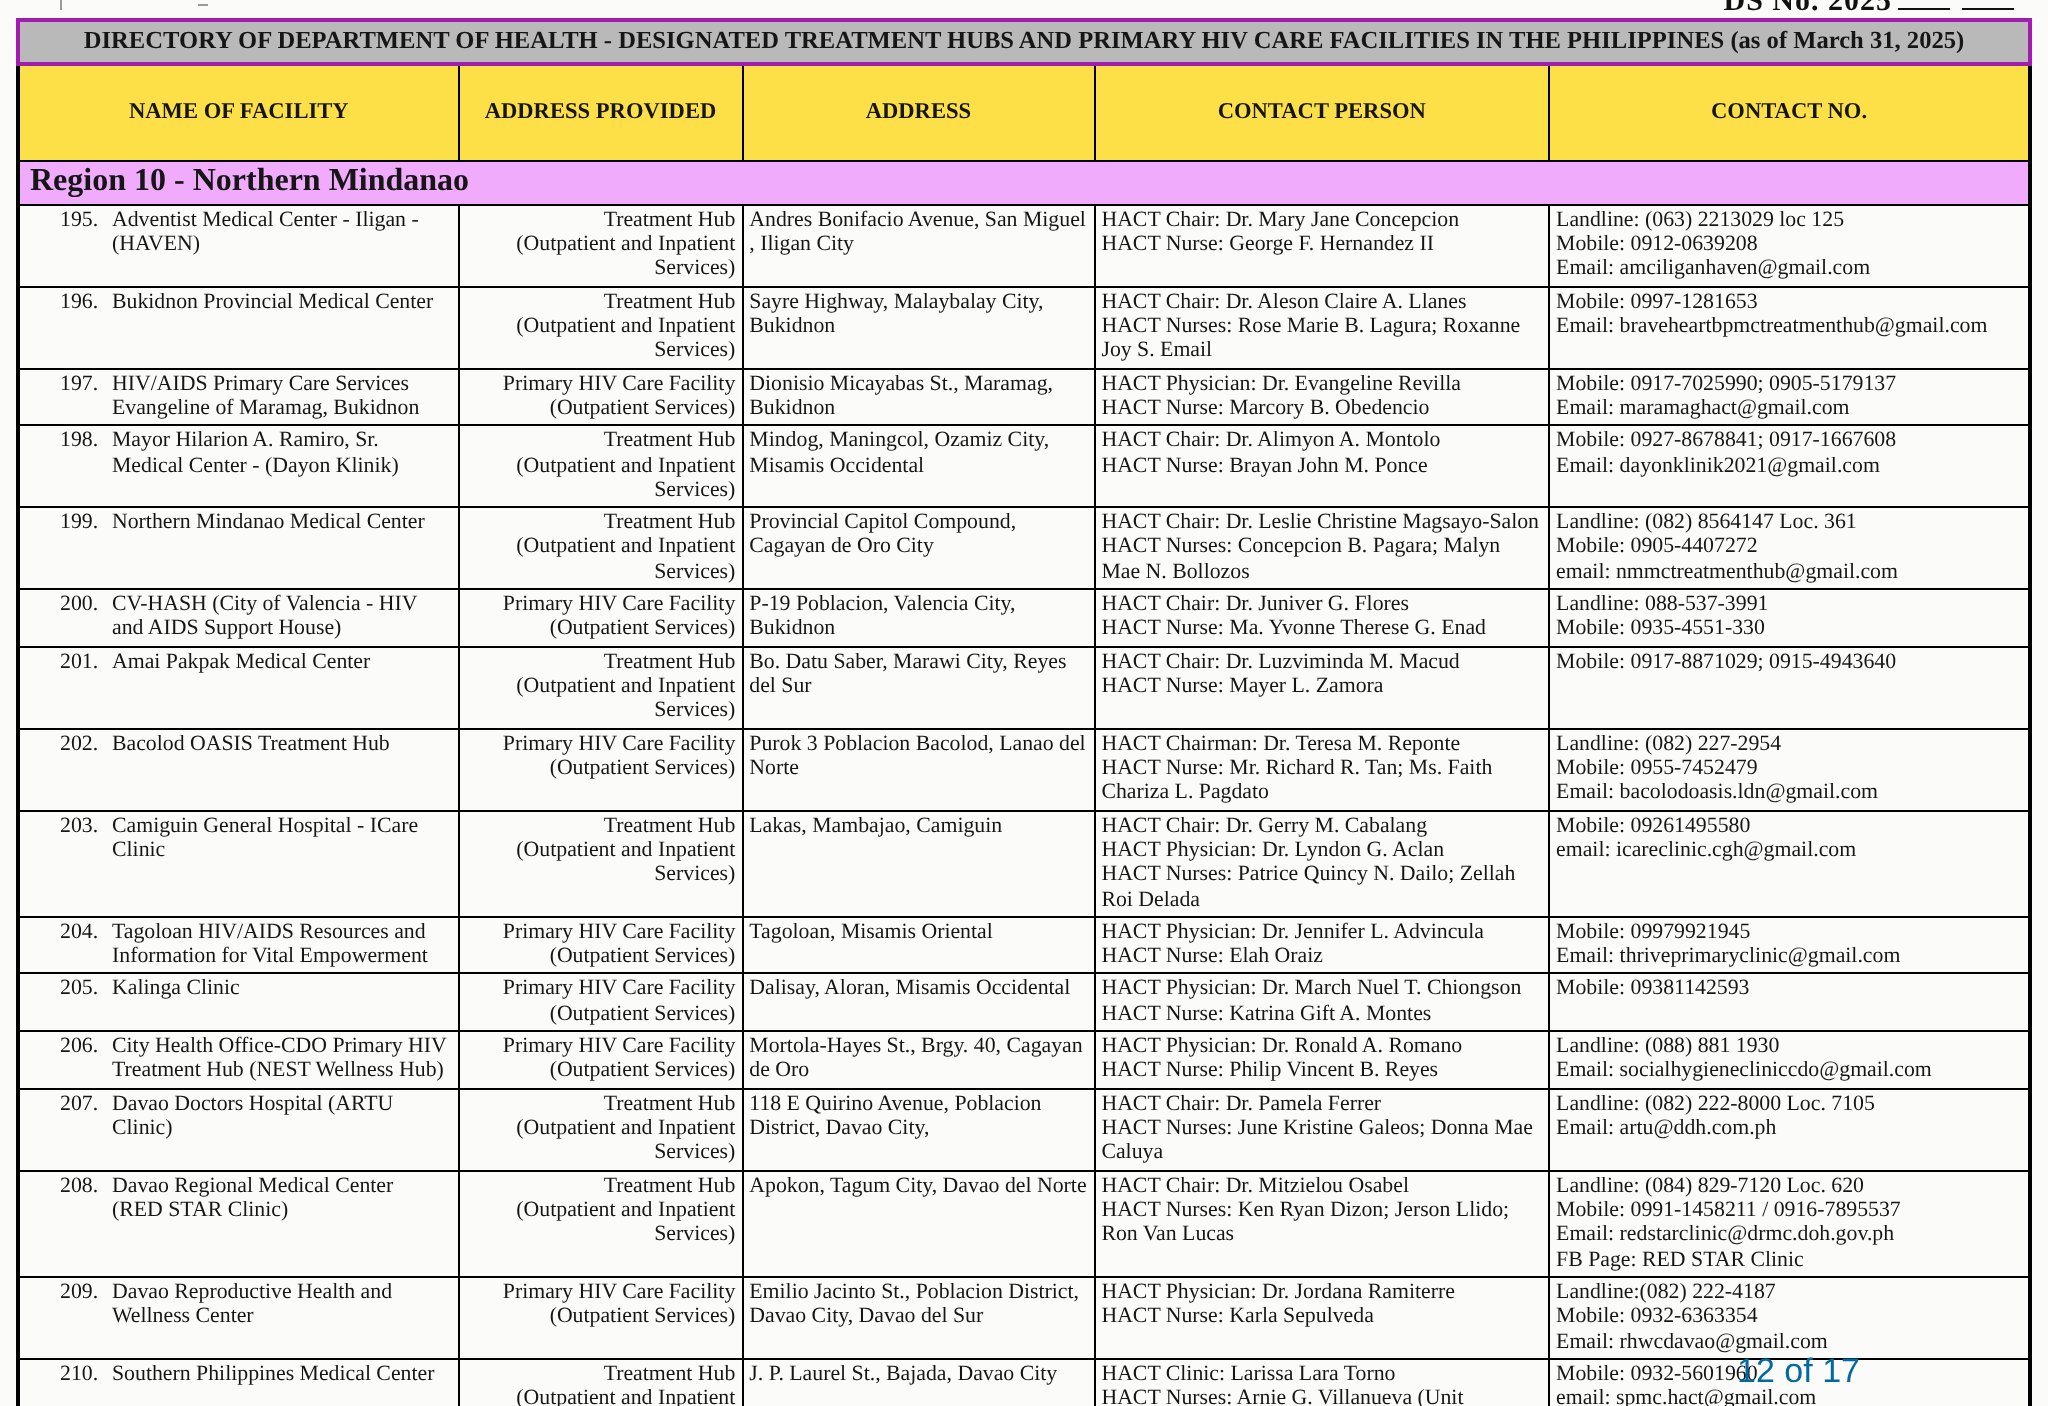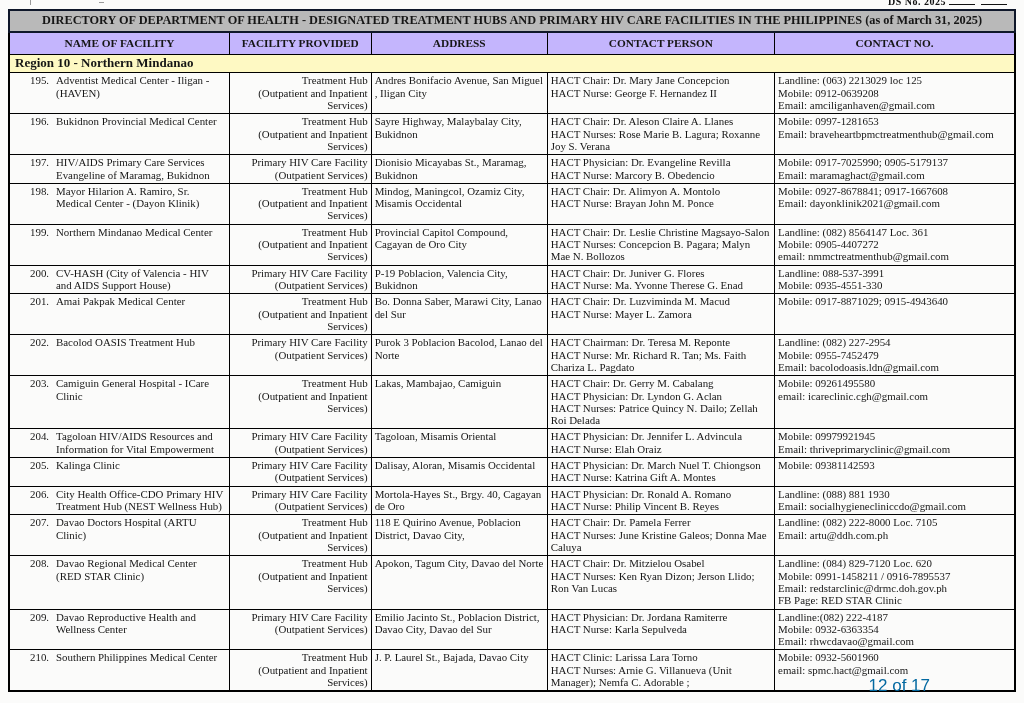--- a/index.html
+++ b/index.html
@@ -6,21 +6,21 @@
   html,body { width: 1024px; height: 703px; overflow: hidden; }
   body {
     background: #fbfbfa;
     font-family: "Liberation Serif", serif;
     color: #161616;
     position: relative;
   }
   .sheet { position: absolute; inset: 0; }
   .corner-note {
     position: absolute; top: 0; right: 14px; height: 8px; overflow: hidden;
-    font-weight: bold; font-size: 10px; color: #111; letter-spacing: .5px;
+    font-weight: bold; font-size: 15px; color: #111; letter-spacing: .5px;
   }
   .corner-note .clip { position: relative; top: -7px; }
   .corner-note .blank { display:inline-block; width: 26px; border-bottom: 1.5px solid #111; height: 12px; margin: 0 3px; }
   .reg-mark { position: absolute; background: #9a9a9a; }
   .reg-mark.m1 { left: 30px; top: 0; width: 1px; height: 5px; }
   .reg-mark.m2 { left: 99px; top: 2px; width: 5px; height: 1px; }
 
   table.directory {
     width: 1008px; margin: 9px auto 0;
     border-collapse: collapse; table-layout: fixed;
@@ -34,32 +34,32 @@
 
   th, td {
     border: 1px solid #000;
     vertical-align: top;
     font-size: 10.9px;
     line-height: 1.13;
     padding: 1px 3px 2px 3px;
   }
   tr.title-row th {
     background: #b9b9b9;
-    border: 2px solid #0f172a;
+    border: 2px solid #a21caf;
     text-align: center; font-weight: bold;
     font-size: 12.3px; padding: 3px 2px;
   }
   tr.header-row th {
-    background: #c4b5fd;
+    background: #fde047;
     text-align: center; font-weight: bold;
-    font-size: 11.3px; padding: 4px 2px;
+    font-size: 11.3px; padding: 17px 2px;
   }
   td.region-cell {
-    background: #fef9c3;
-    font-weight: bold; font-size: 13px;
+    background: #f0abfc;
+    font-weight: bold; font-size: 16px;
     padding: 1px 5px 2px 5px;
   }
   td.name-cell { padding-left: 20px; }
   .row-no { display: inline-block; width: 26px; vertical-align: top; }
   .nm { display: inline-block; width: calc(100% - 28px); vertical-align: top; }
   td.service-cell { text-align: right; }
   td.person-cell div, td.contactno-cell div, td.service-cell div { margin: 0; }
   .page-number {
     position: absolute; right: 94px; bottom: 7px;
     font-size: 17px; color: #0369a1;
@@ -84,21 +84,21 @@
         <col class="c-address">
         <col class="c-person">
         <col class="c-contact">
     </colgroup>
     <thead>
       <tr class="title-row">
         <th colspan="5">DIRECTORY OF DEPARTMENT OF HEALTH - DESIGNATED TREATMENT HUBS AND PRIMARY HIV CARE FACILITIES IN THE PHILIPPINES (as of March 31, 2025)</th>
       </tr>
       <tr class="header-row" id="header-row">
           <th>NAME OF FACILITY</th>
-          <th>FACILITY PROVIDED</th>
+          <th>ADDRESS PROVIDED</th>
           <th>ADDRESS</th>
           <th>CONTACT PERSON</th>
           <th>CONTACT NO.</th>
         </tr>
     </thead>
     <tbody id="table-body">
         <tr>
           <td colspan="5" class="region-cell">Region 10 - Northern Mindanao</td>
         </tr>
         <tr>
@@ -120,21 +120,21 @@
         </tr>
         <tr>
           <td class="name-cell"><span class="row-no">196.</span><span class="nm">Bukidnon Provincial Medical Center</span></td>
           <td class="service-cell">
             <div>Treatment Hub</div>
             <div>(Outpatient and Inpatient Services)</div>
           </td>
           <td class="address-cell">Sayre Highway, Malaybalay City, Bukidnon</td>
           <td class="person-cell">
             <div>HACT Chair: Dr. Aleson Claire A. Llanes</div>
-            <div>HACT Nurses: Rose Marie B. Lagura; Roxanne Joy S. Verana</div>
+            <div>HACT Nurses: Rose Marie B. Lagura; Roxanne Joy S. Email</div>
           </td>
           <td class="contactno-cell">
             <div>Mobile: 0997-1281653</div>
             <div>Email: braveheartbpmctreatmenthub@gmail.com</div>
           </td>
         </tr>
         <tr>
           <td class="name-cell"><span class="row-no">197.</span><span class="nm">HIV/AIDS Primary Care Services Evangeline of Maramag, Bukidnon</span></td>
           <td class="service-cell">
             <div>Primary HIV Care Facility</div>
@@ -198,21 +198,21 @@
             <div>Landline: 088-537-3991</div>
             <div>Mobile: 0935-4551-330</div>
           </td>
         </tr>
         <tr>
           <td class="name-cell"><span class="row-no">201.</span><span class="nm">Amai Pakpak Medical Center</span></td>
           <td class="service-cell">
             <div>Treatment Hub</div>
             <div>(Outpatient and Inpatient Services)</div>
           </td>
-          <td class="address-cell">Bo. Donna Saber, Marawi City, Lanao del Sur</td>
+          <td class="address-cell">Bo. Datu Saber, Marawi City, Reyes del Sur</td>
           <td class="person-cell">
             <div>HACT Chair: Dr. Luzviminda M. Macud</div>
             <div>HACT Nurse: Mayer L. Zamora</div>
           </td>
           <td class="contactno-cell">
             <div>Mobile: 0917-8871029; 0915-4943640</div>
           </td>
         </tr>
         <tr>
           <td class="name-cell"><span class="row-no">202.</span><span class="nm">Bacolod OASIS Treatment Hub</span></td>

